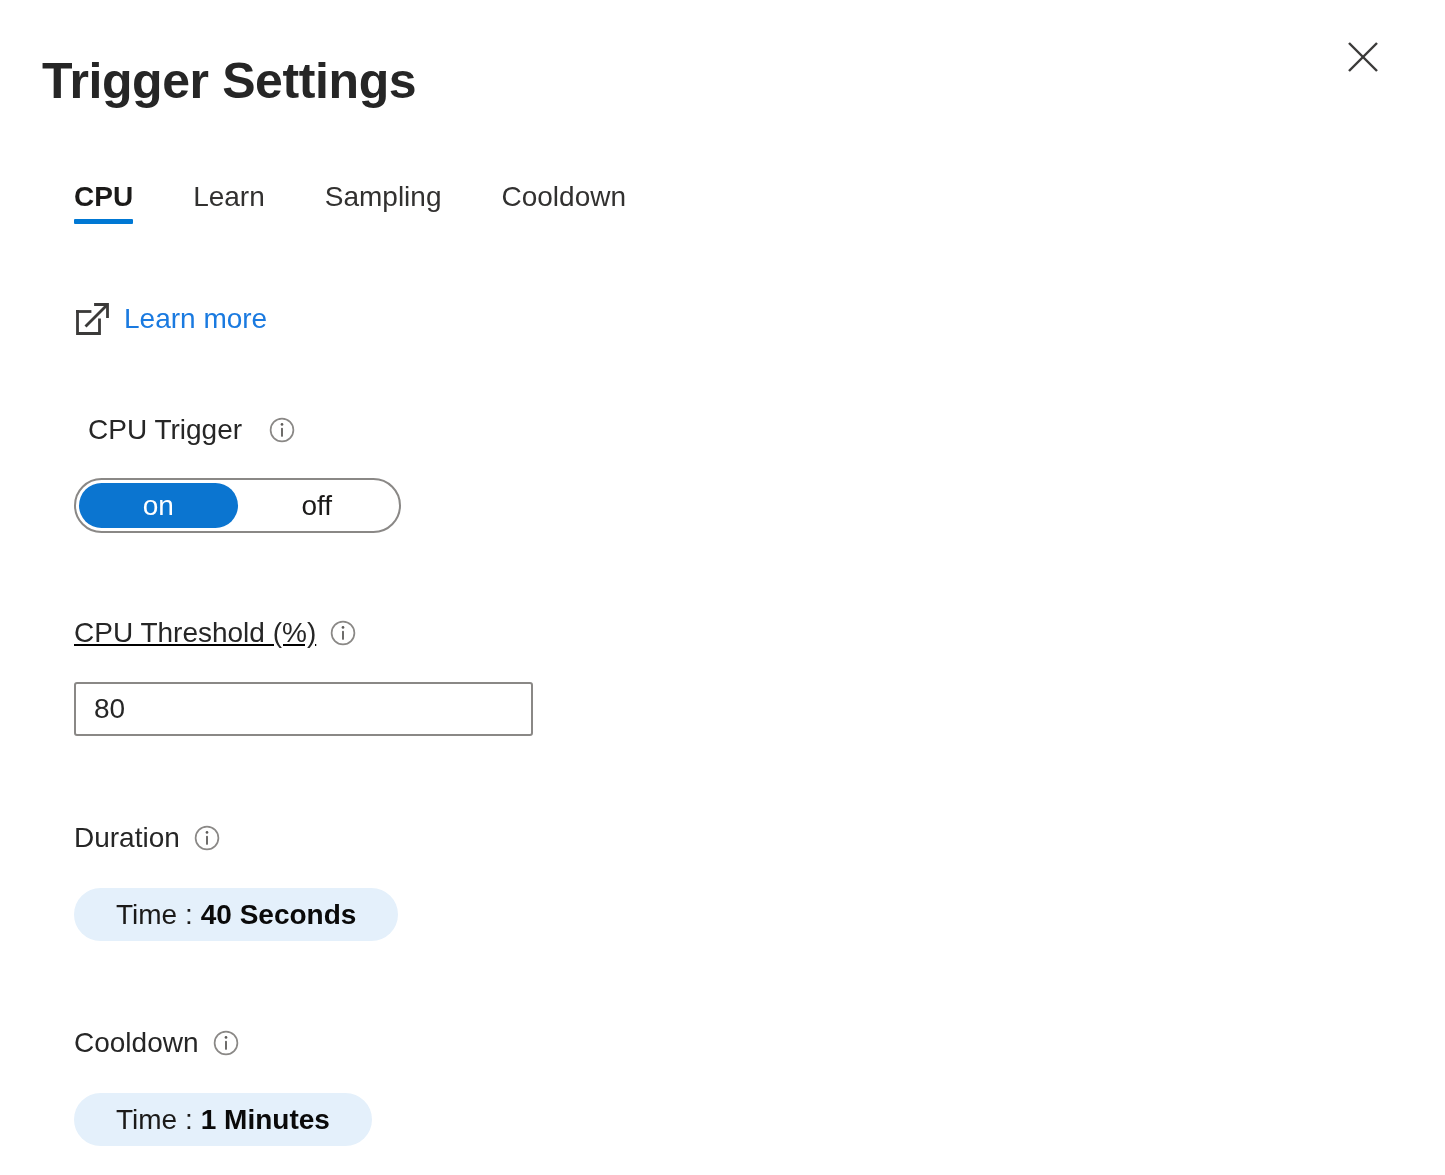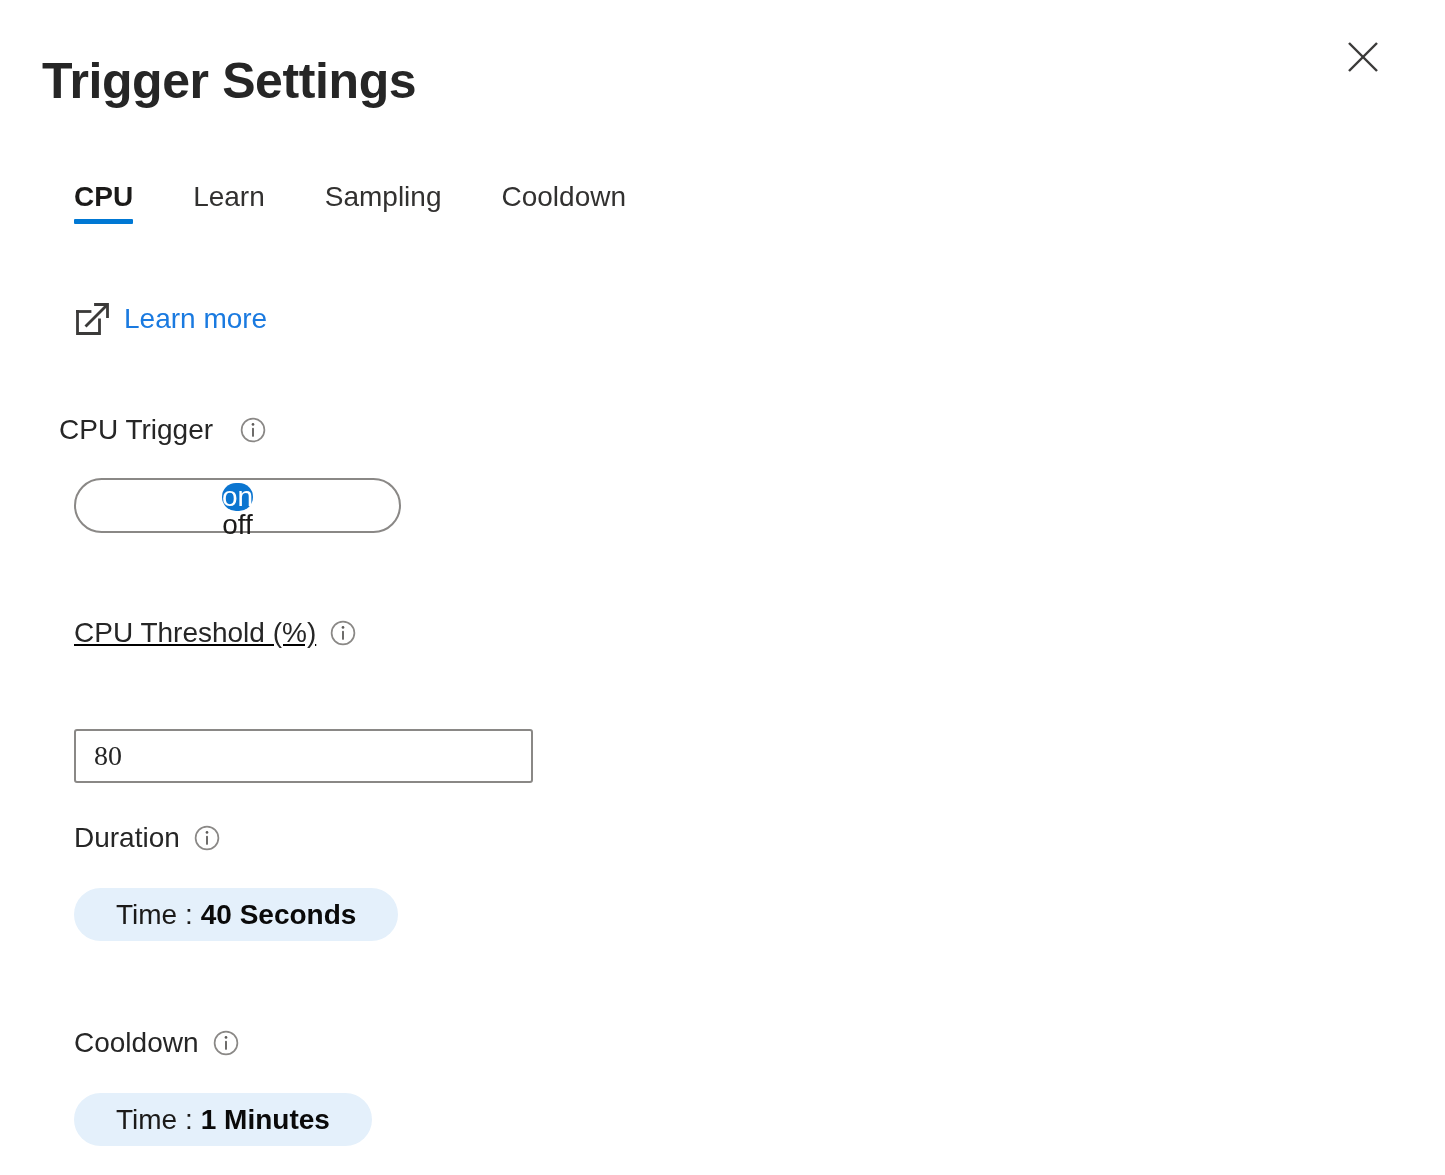--- a/index.html
+++ b/index.html
@@ -143,21 +143,20 @@
     top: 478px;
     width: 327px;
     height: 55px;
     border: 2px solid #8a8886;
     border-radius: 28px;
     background: #ffffff;
     display: flex;
     align-items: center;
     padding: 3px;
     cursor: pointer;
-    flex-direction: column;
   }
   .toggle-option {
     flex: 1 1 50%;
     height: 100%;
     display: flex;
     align-items: center;
     justify-content: center;
     font-size: 28px;
     color: #1b1a19;
     border-radius: 26px;
@@ -173,26 +172,25 @@
   
   .text-input {
     position: absolute;
     left: 74px;
     top: 682px;
     width: 459px;
     height: 54px;
     border: 2px solid #8a8886;
     border-radius: 3px;
     background: #ffffff;
-    font-family: Liberation Serif, serif;
+    font-family: Liberation Sans, sans-serif;
     font-size: 28px;
     color: #262626;
     padding: 12px 18px;
     outline: none;
-    margin-top: 47px;
   }
 
   
   .time-pill {
     position: absolute;
     height: 53px;
     background: #e4f0fb;
     border-radius: 27px;
     display: inline-flex;
     align-items: center;
@@ -210,21 +208,21 @@
     font-weight: 700;
     color: #0a0a0a;
     line-height: 1;
     margin-left: 8px;
   }
 
   #duration-label-row { left: 74px; top: 820px; }
   #duration-pill      { left: 74px; top: 888px; }
   #cooldown-label-row { left: 74px; top: 1025px; }
   #cooldown-pill      { left: 74px; top: 1093px; }
-  #cpu-trigger-label-row   { left: 59px; top: 412px; gap: 27px; }
+  #cpu-trigger-label-row   { left: 88px; top: 412px; gap: 27px; }
   #cpu-threshold-label-row { left: 74px; top: 615px; text-decoration: underline; }
 </style>
 </head>
 <body>
 
 <div class="panel">
 
   <div class="panel-header">
     <div class="panel-title">Trigger Settings</div>
 

